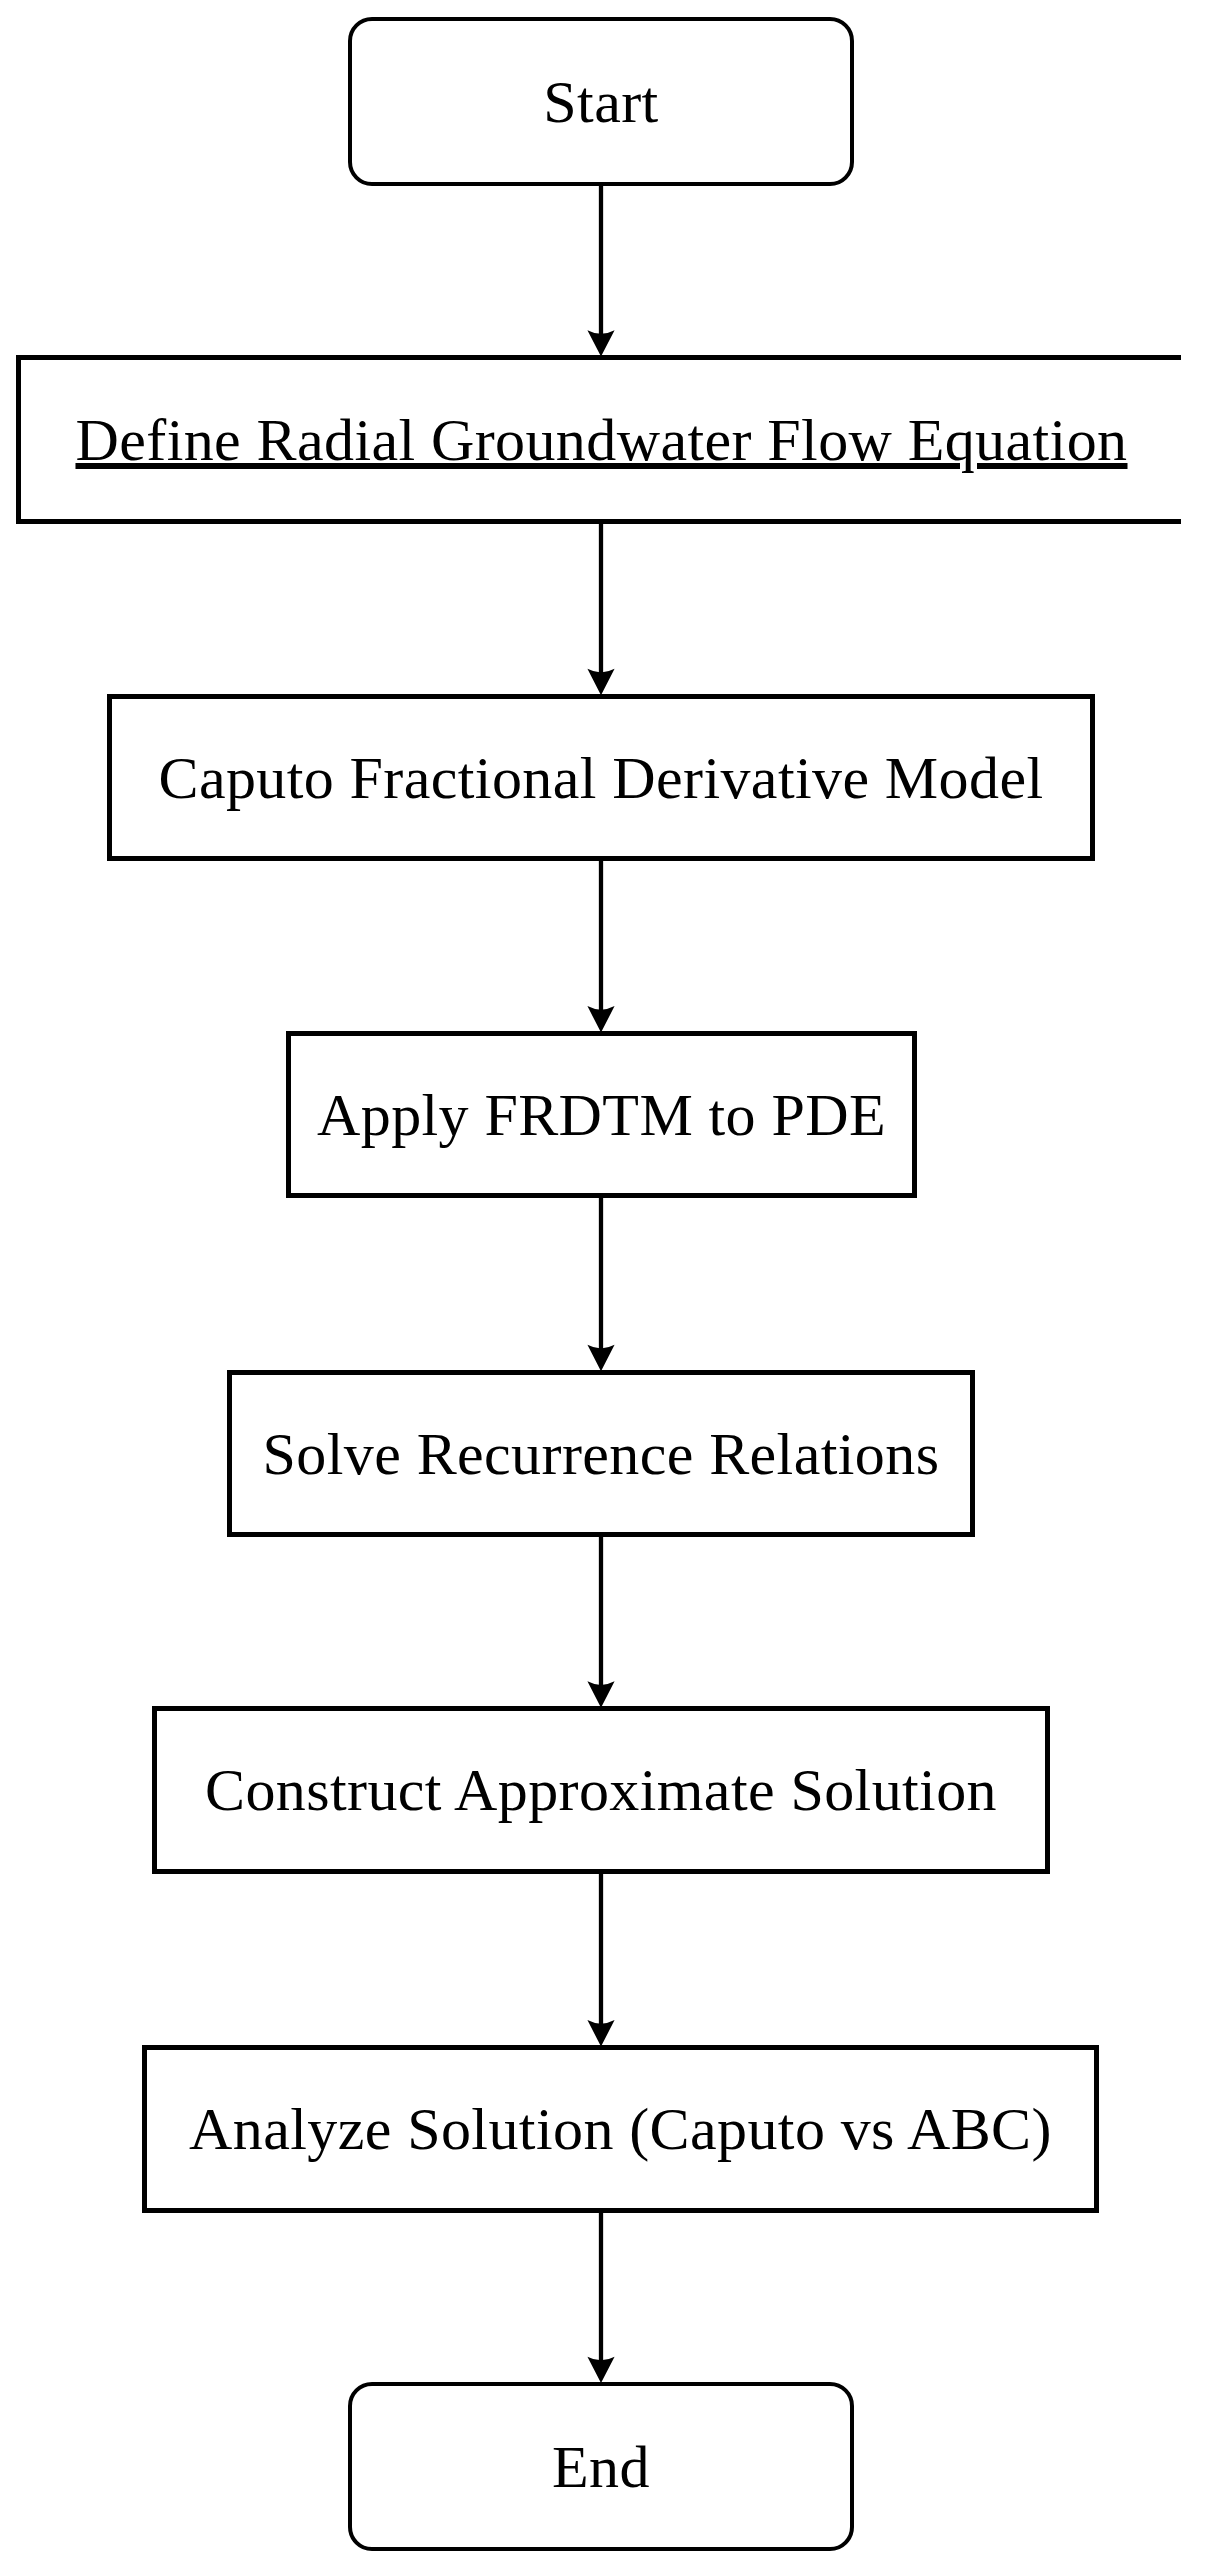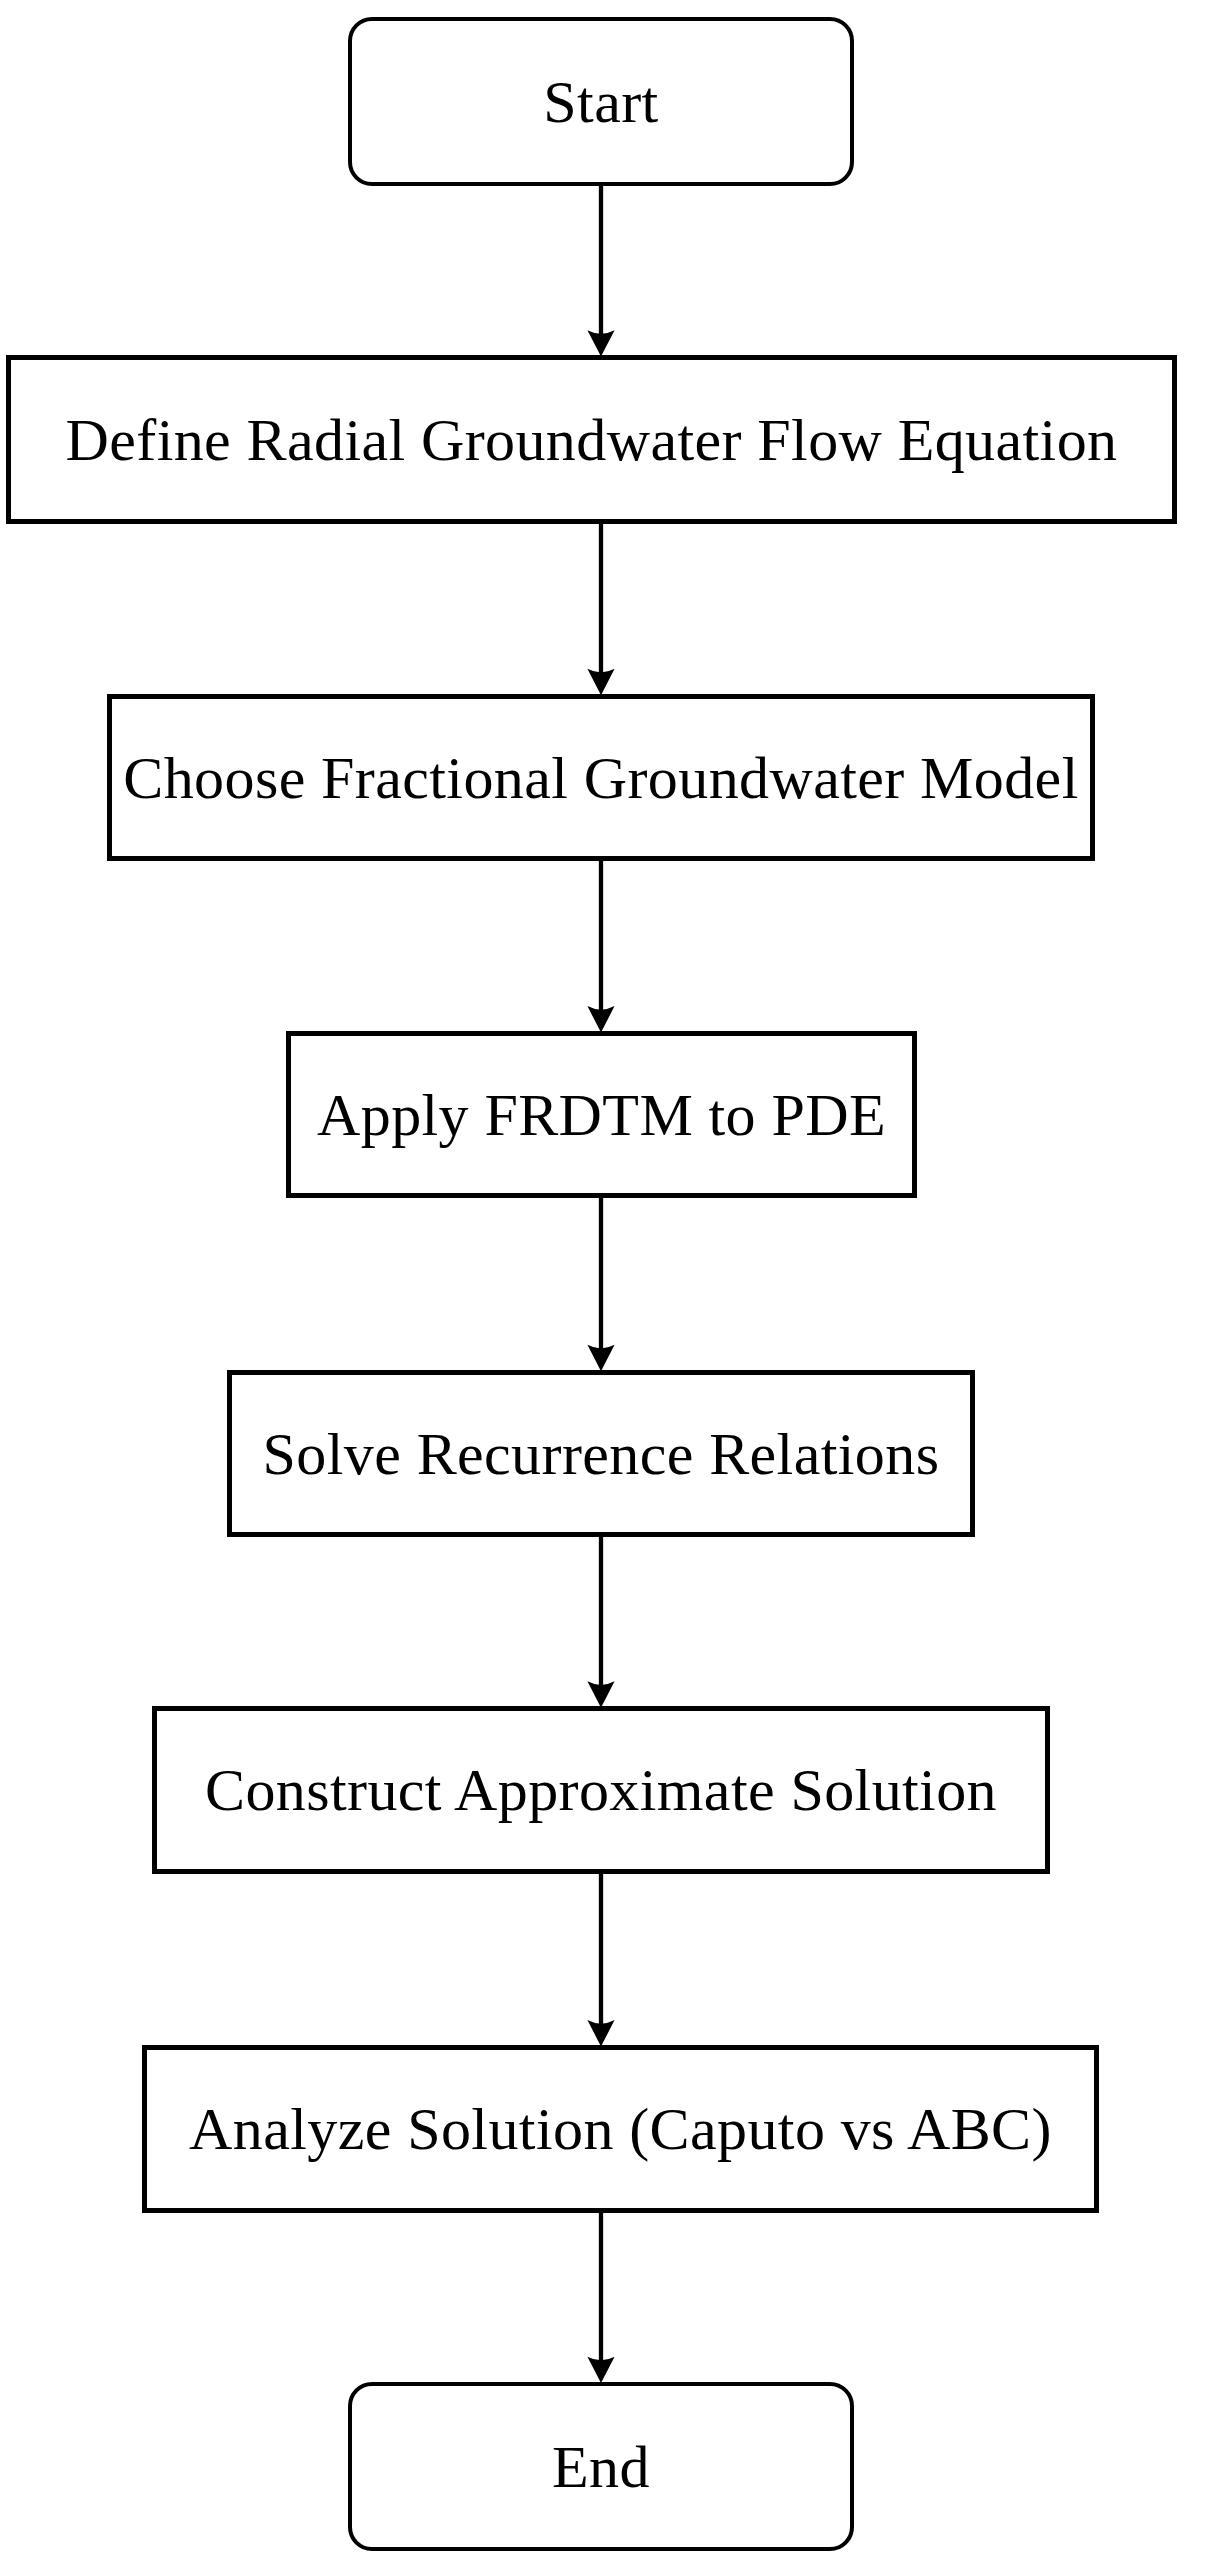--- a/index.html
+++ b/index.html
@@ -87,26 +87,26 @@
     <g>
       <line x1="841" y1="3094" x2="841" y2="3310"></line>
       <path d="M 841 3335 L 822 3298 Q 841 3308 860 3298 Z"></path>
     </g>
   </svg>
 
   <div class="node terminator" style="left:348px; top:17px; width:506px; height:169px;">
     <span>Start</span>
   </div>
 
-  <div class="node" style="left:6px; top:355px; width:1171px; height:169px;">
+  <div class="node" style="left:16px; top:355px; width:1171px; height:169px;text-decoration:underline;">
     <span>Define Radial Groundwater Flow Equation</span>
   </div>
 
   <div class="node" style="left:107px; top:694px; width:988px; height:167px;">
-    <span>Choose Fractional Groundwater Model</span>
+    <span>Caputo Fractional Derivative Model</span>
   </div>
 
   <div class="node" style="left:286px; top:1031px; width:631px; height:167px;">
     <span>Apply FRDTM to PDE</span>
   </div>
 
   <div class="node" style="left:152px; top:1706px; width:898px; height:168px;">
     <span>Construct Approximate Solution</span>
   </div>
 

